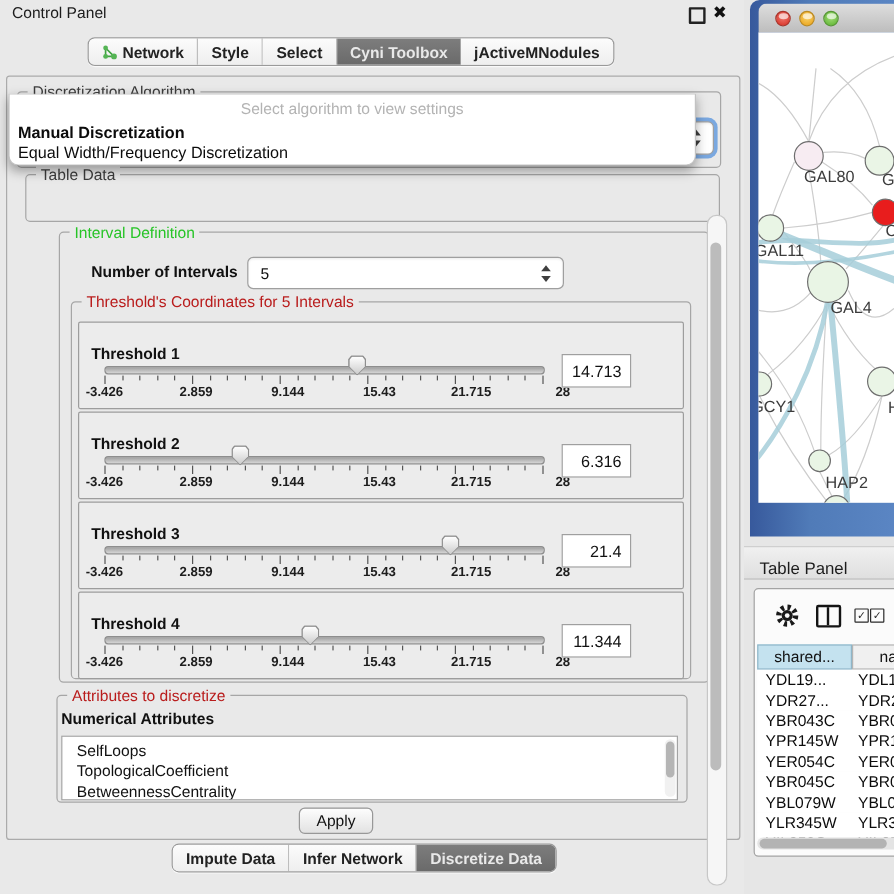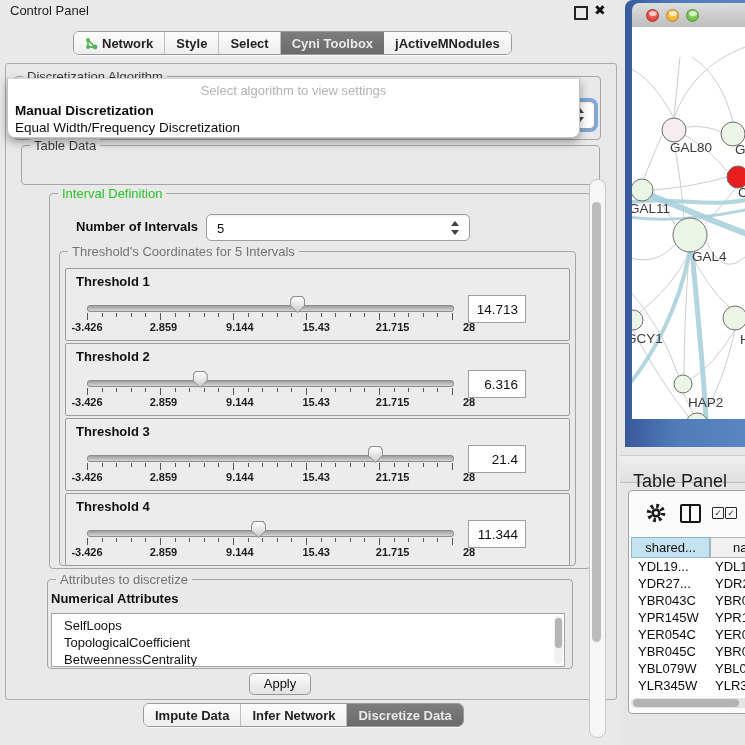--- a/index.html
+++ b/index.html
@@ -22,38 +22,38 @@
   #top-tabs{left:73px;top:31px;}
   #bottom-tabs{left:143px;top:703px;}
 
   
   #main-panel{left:5px;top:63px;width:610px;height:635px;background:#e9e9e9;border:1px solid #ababab;border-radius:3px;}
 
   .group{position:absolute;border:1px solid #a6a6a6;border-radius:4px;}
   .group-label{position:absolute;top:-8px;left:8px;background:#e9e9e9;padding:0 4px;font-size:13px;line-height:15px;white-space:nowrap;}
   .lbl-gray{color:#3c3c3c;}
   .lbl-green{color:#27c427;}
-  .lbl-blue{color:#737373;}
+  .lbl-blue{color:#b91c1c;}
 
   .combo{position:absolute;background:#fff;border:1px solid #9f9f9f;border-radius:5px;box-shadow:inset 0 1px 2px rgba(0,0,0,.08);}
   .combo .val{position:absolute;left:10px;top:50%;transform:translateY(-50%);font-size:13px;color:#111;white-space:nowrap;}
   .stepper{position:absolute;right:9px;top:50%;transform:translateY(-50%);width:9px;height:14px;}
   .stepper:before,.stepper:after{content:"";position:absolute;left:0;border-left:4.5px solid transparent;border-right:4.5px solid transparent;}
   .stepper:before{top:0;border-bottom:5px solid #3f3f3f;}
   .stepper:after{bottom:0;border-top:5px solid #3f3f3f;}
   .focus-ring{box-shadow:0 0 0 3px #7aa8e0, inset 0 1px 2px rgba(0,0,0,.08);}
 
   
   #algo-popup{left:7px;top:78px;width:571px;height:58px;background:#fff;border:1px solid #c3c3c3;border-top:1px solid #d6d6d6;border-radius:0 0 8px 8px;box-shadow:0 4px 10px rgba(0,0,0,.35);z-index:30;}
   #algo-popup .hint{position:absolute;left:0;right:0;top:4px;text-align:center;font-size:13px;color:#b3b3b3;}
   .popup-item{position:absolute;left:7px;font-size:13.5px;color:#0c0c0c;white-space:nowrap;}
 
   
   .thr-panel{position:absolute;left:59px;width:503px;height:71px;background:#ececec;border:1px solid #9d9d9d;border-radius:2px;}
-  .thr-label{position:absolute;left:10px;top:5px;font-size:13px;font-weight:bold;color:#111;}
+  .thr-label{position:absolute;left:10px;top:18px;font-size:13px;font-weight:bold;color:#111;}
   .track{position:absolute;left:21px;top:36px;width:365px;height:5px;border-radius:3px;background:linear-gradient(#9d9d9d,#d6d6d6);border:1px solid #8d8d8d;}
   .knob{position:absolute;top:27px;width:15px;height:17px;clip-path:polygon(18% 0%,82% 0%,100% 20%,100% 56%,50% 100%,0% 56%,0% 20%);background:#8e8e8e;z-index:2;}
   .knob-i{position:absolute;inset:1px;clip-path:polygon(18% 0%,82% 0%,100% 20%,100% 56%,50% 100%,0% 56%,0% 20%);background:linear-gradient(#ffffff,#cccccc);}
   .tickrow{position:absolute;left:21px;top:44px;width:365px;height:8px;}
   .tick{position:absolute;width:1px;background:#555;}
   .ticklabels{position:absolute;left:21px;top:52px;width:365px;height:12px;padding-left:17px;}
   .ticklabel{position:absolute;transform:translateX(-50%);font-size:11px;font-weight:600;color:#1d1d1d;white-space:nowrap;}
   .valuebox{position:absolute;left:402px;top:26px;width:58px;height:28px;background:#fff;border:1px solid #9f9f9f;font-size:13.5px;color:#111;text-align:right;line-height:28px;padding-right:7px;box-sizing:border-box;}
 
   
@@ -73,21 +73,21 @@
   #net-titlebar{left:7px;top:3px;width:118px;height:24px;background:linear-gradient(#dedede,#bdbdbd);border-radius:7px 0 0 0;border-bottom:1px solid #8f8f8f;}
   .traffic{position:absolute;top:6px;width:13px;height:13px;border-radius:50%;}
   .traffic .gloss{position:absolute;left:2px;top:1px;width:8px;height:5px;border-radius:50%;background:rgba(255,255,255,.65);}
   #tl-red{left:14px;background:radial-gradient(circle at 50% 40%,#f07a70,#dd4237 70%);border:1px solid #a8352c;box-sizing:border-box;}
   #tl-yellow{left:34px;background:radial-gradient(circle at 50% 40%,#f8d26a,#eeae2d 70%);border:1px solid #bb8a22;box-sizing:border-box;}
   #tl-green{left:54px;background:radial-gradient(circle at 50% 40%,#a4dd7a,#6fbe43 70%);border:1px solid #579636;box-sizing:border-box;}
   #net-canvas{left:7px;top:27px;width:113px;height:392px;background:#fff;overflow:hidden;}
 
   
   #tp-titlebar{left:620px;top:455px;width:125px;height:26px;background:linear-gradient(#f0f0f0,#dfdfdf);border-top:1px solid #cfcfcf;border-bottom:1px solid #bdbdbd;}
-  #tp-title{left:13px;top:15px;font-size:18px;color:#1c1c1c;}
+  #tp-title{left:13px;top:9px;font-size:14px;color:#1c1c1c;}
   #table-widget{left:628px;top:490px;width:130px;height:222px;background:#fbfbfb;border:1px solid #a3a3a3;border-radius:4px;}
   #tw-toolbar{left:0;top:0;width:100%;height:44px;}
   #gear-icon{left:16px;top:11px;}
   #split-icon{left:51px;top:13px;width:17px;height:15px;border:2px solid #141414;border-radius:2px;}
   #split-icon:after{content:"";position:absolute;left:7px;top:0;width:2px;height:15px;background:#141414;}
   .mini-check{position:absolute;top:16px;width:10px;height:10px;border:1.5px solid #2a2a2a;border-radius:1px;font-size:9px;line-height:10px;text-align:center;color:#2a2a2a;font-weight:bold;}
   #chk1{left:83px;} #chk2{left:96px;}
   #tw-header{left:2px;top:46px;height:21px;width:128px;display:flex;}
   .hcell{box-sizing:border-box;font-size:13px;color:#111;line-height:20px;border:1px solid #b4b4b4;overflow:hidden;white-space:nowrap;}
   #hcell1{width:79px;background:#c4e2ef;border-color:#8fb6c8;text-align:center;}

